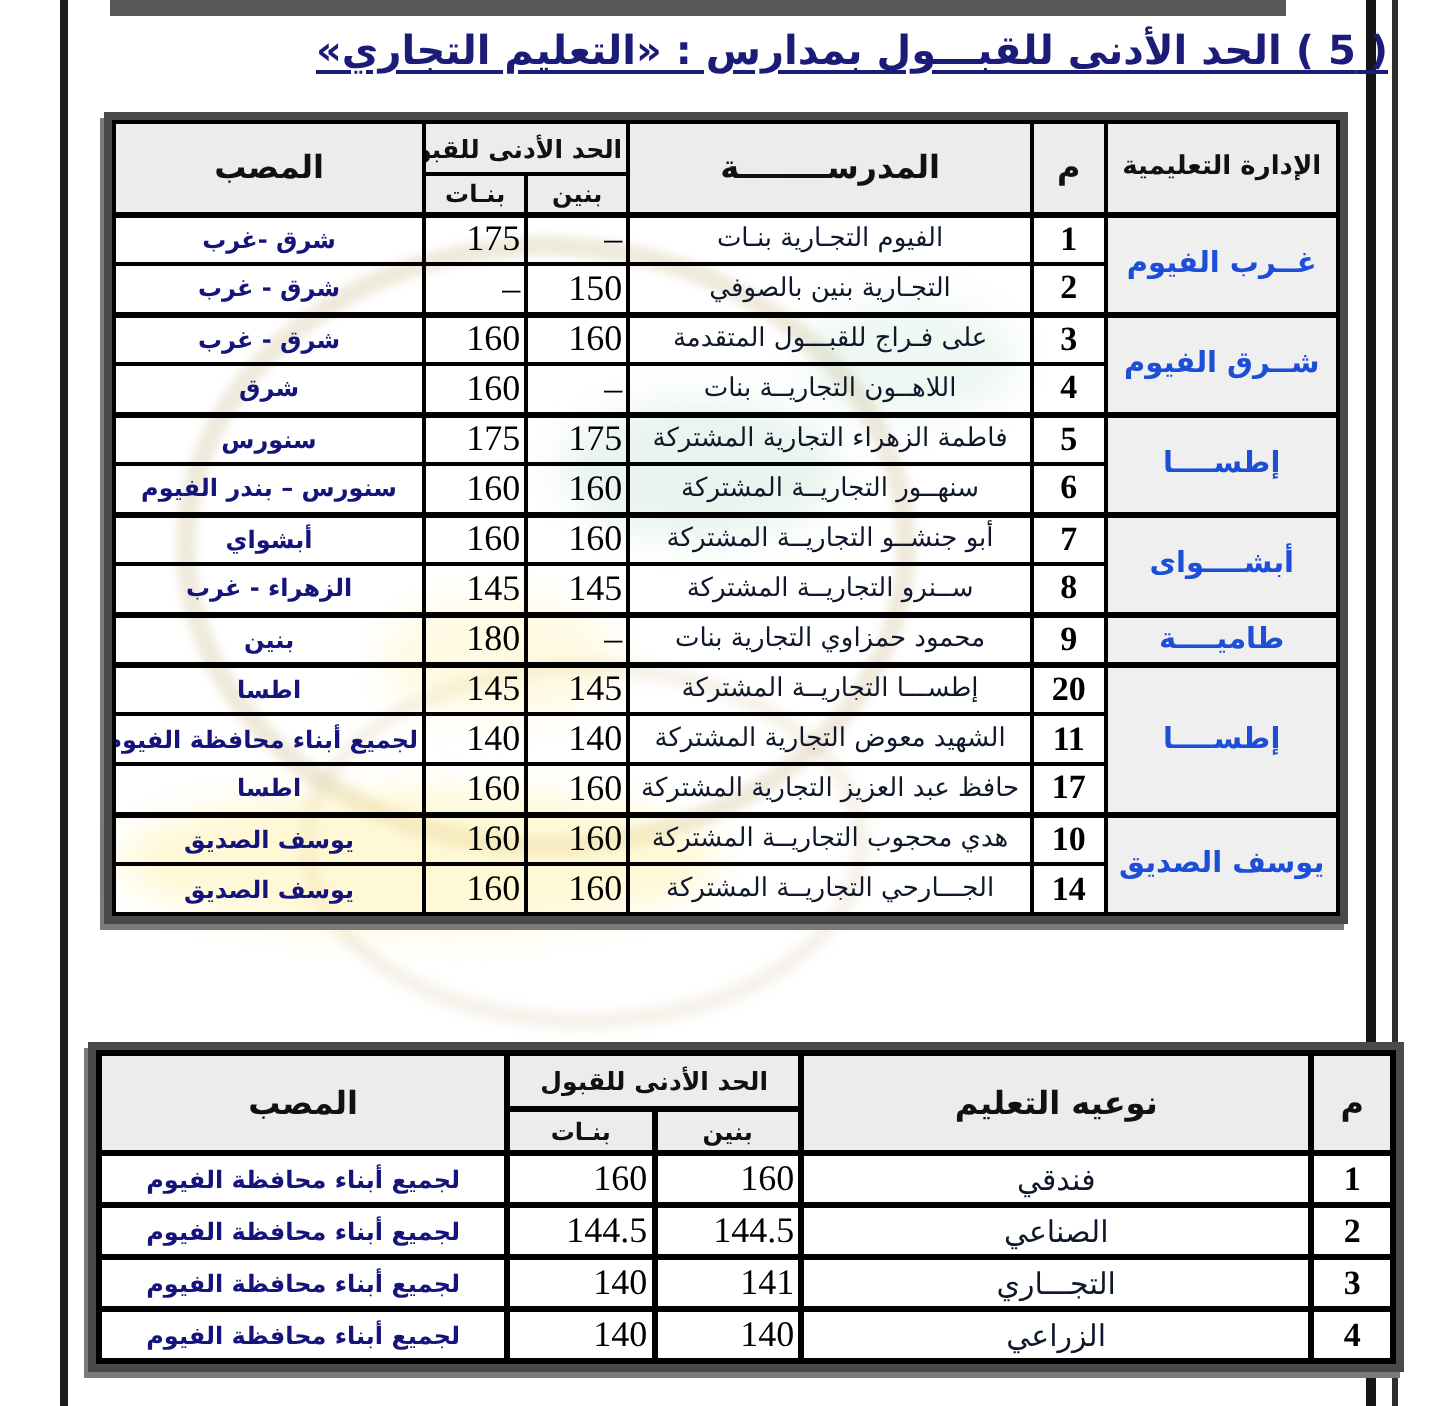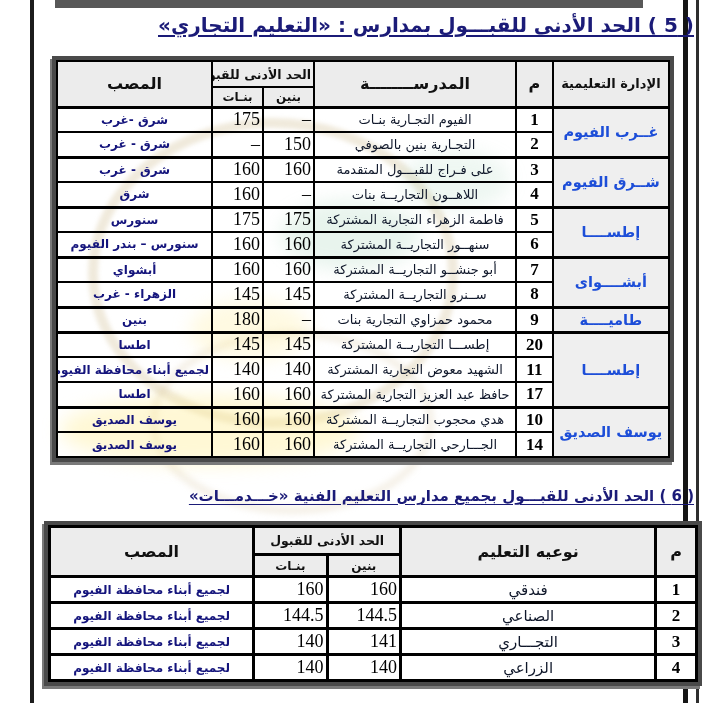--- a/index.html
+++ b/index.html
@@ -203,21 +203,20 @@
             <td class="num-cell">14</td>
             <td class="school-cell">الجـــارحي التجاريــة المشتركة</td>
             <td class="score-cell">160</td>
             <td class="score-cell">160</td>
             <td class="dest-cell">يوسف الصديق</td>
           </tr>
         </tbody>
     </table>
   </div>
 
-  <div class="sec-title title6">( 6 ) الحد الأدنى للقبـــول بجميع مدارس التعليم الفنية «خـــدمـــات»</div>
 
   <div class="tbl-wrap t2">
     <table>
       <colgroup>
         <col style="width:40px">
           <col style="width:250px">
         <col style="width:72px">
           <col style="width:72px">
           <col style="width:200px">
       </colgroup>

